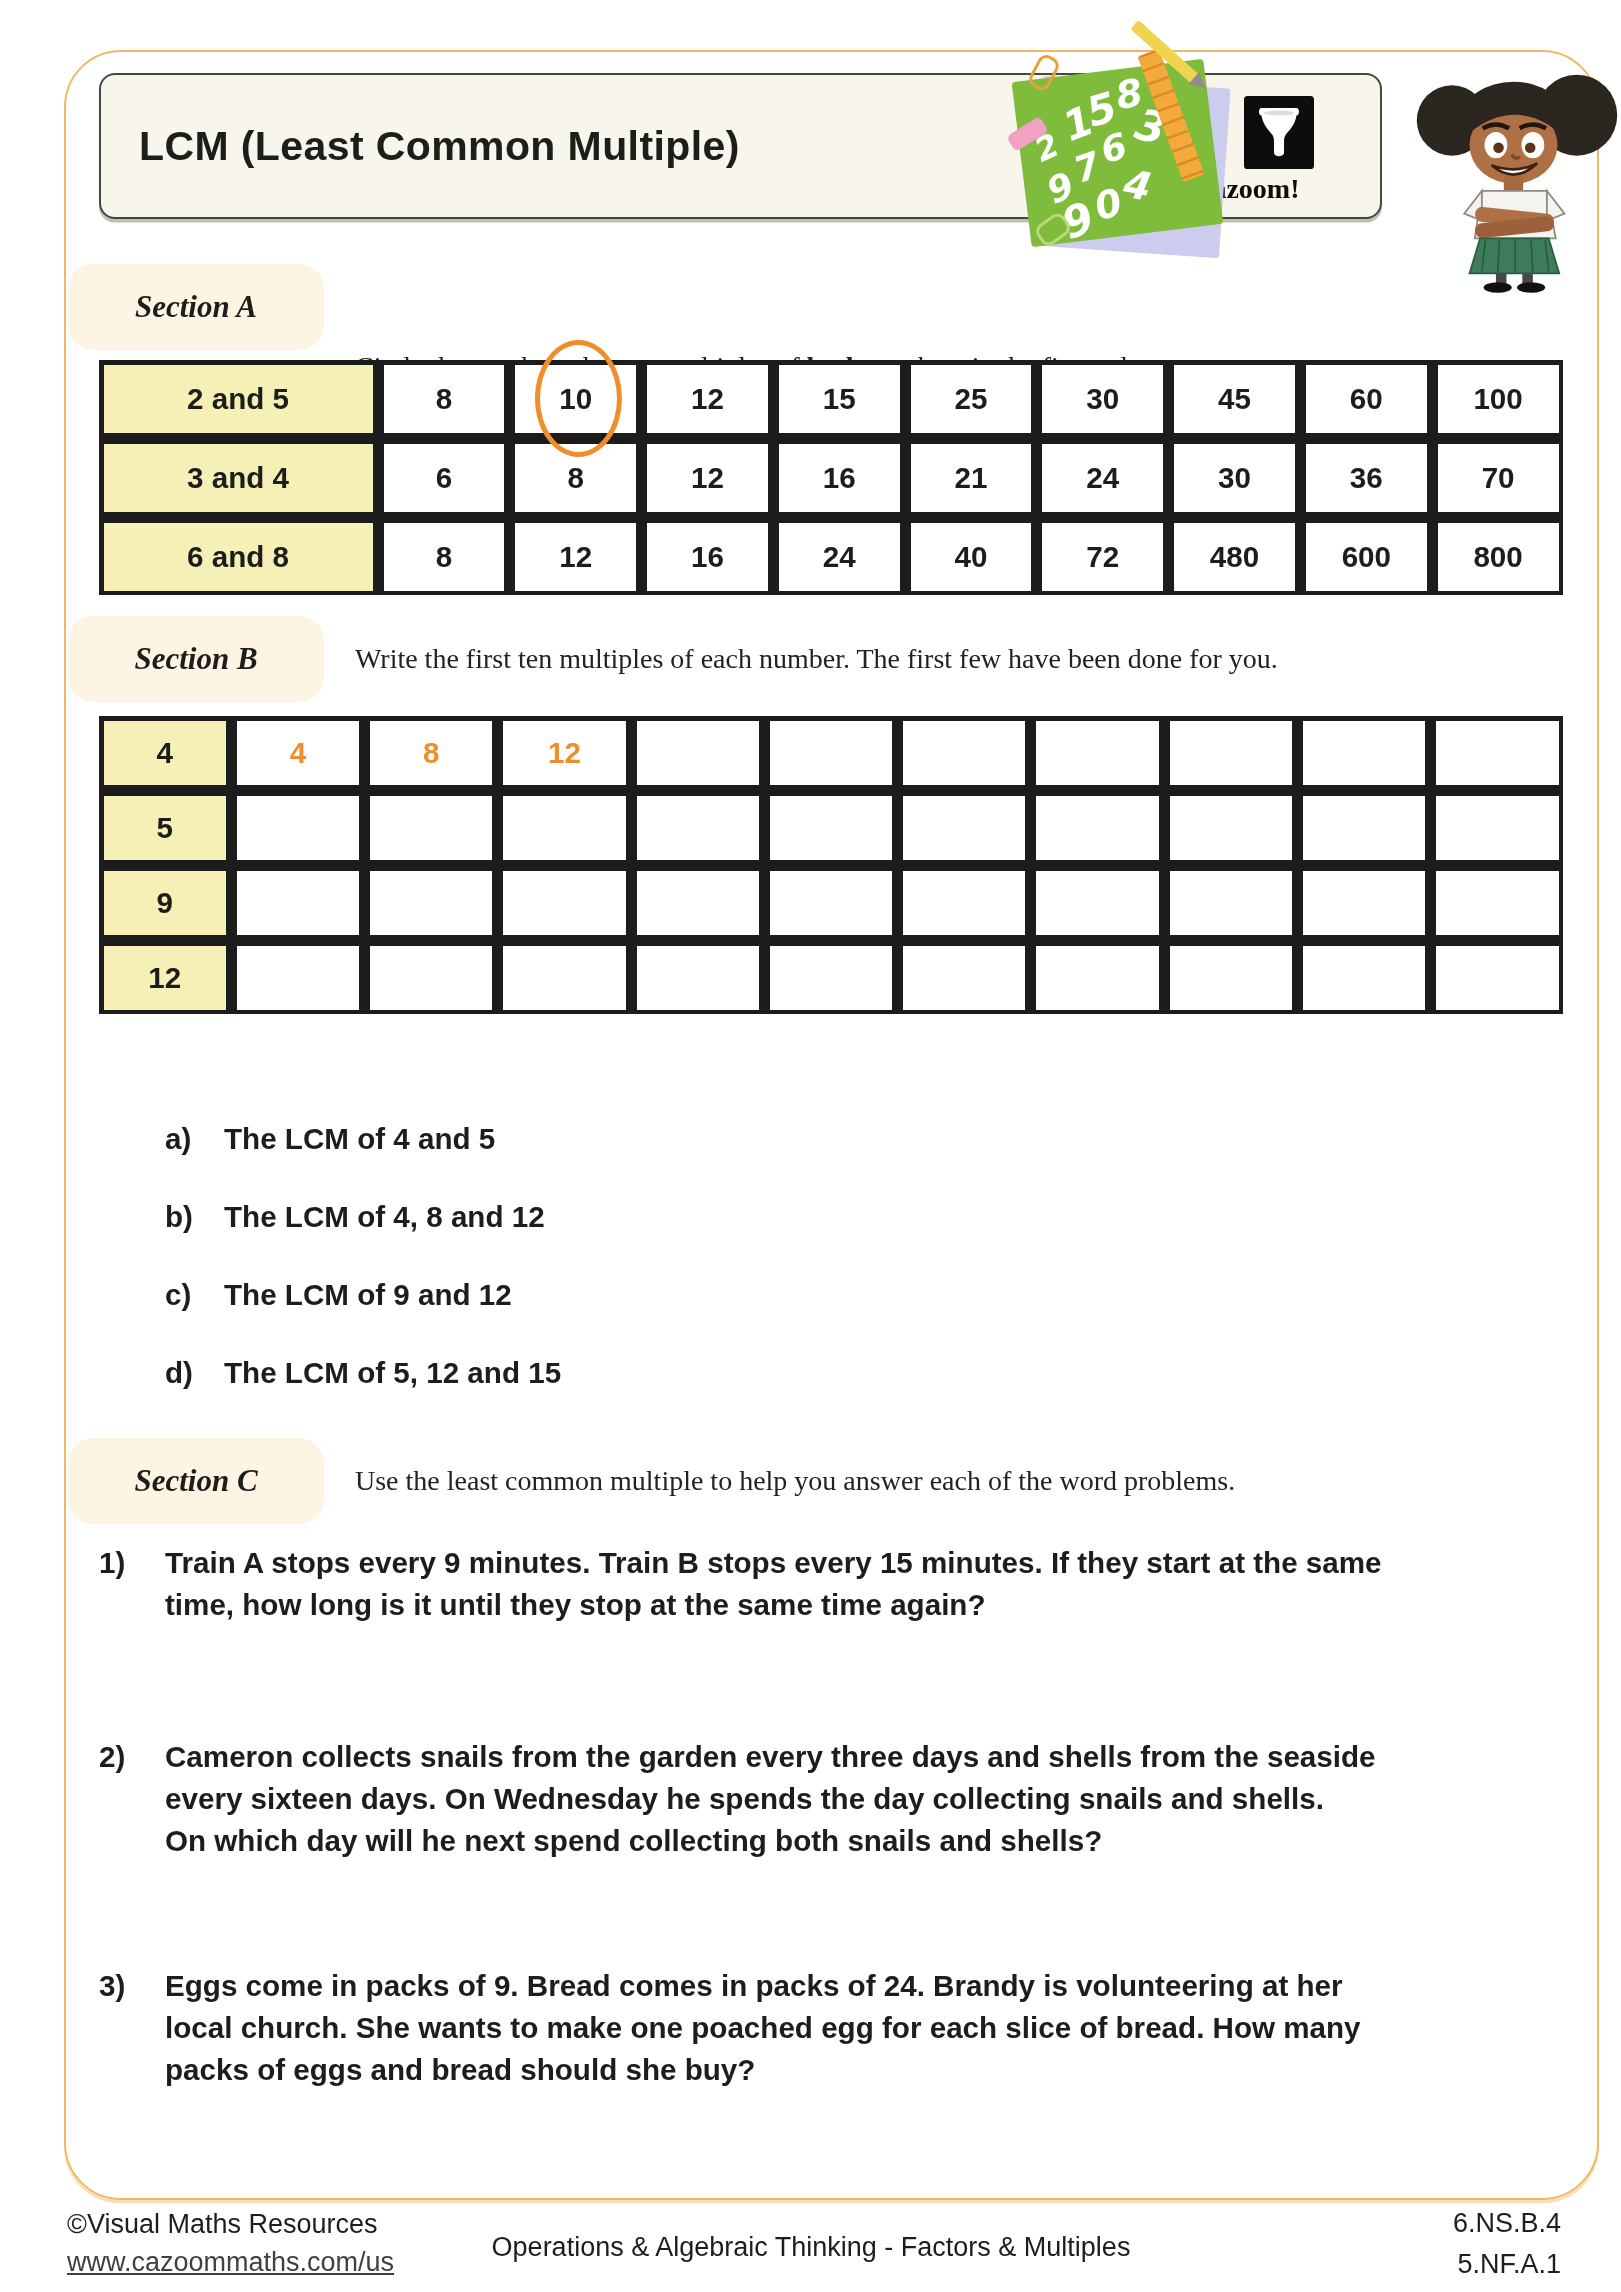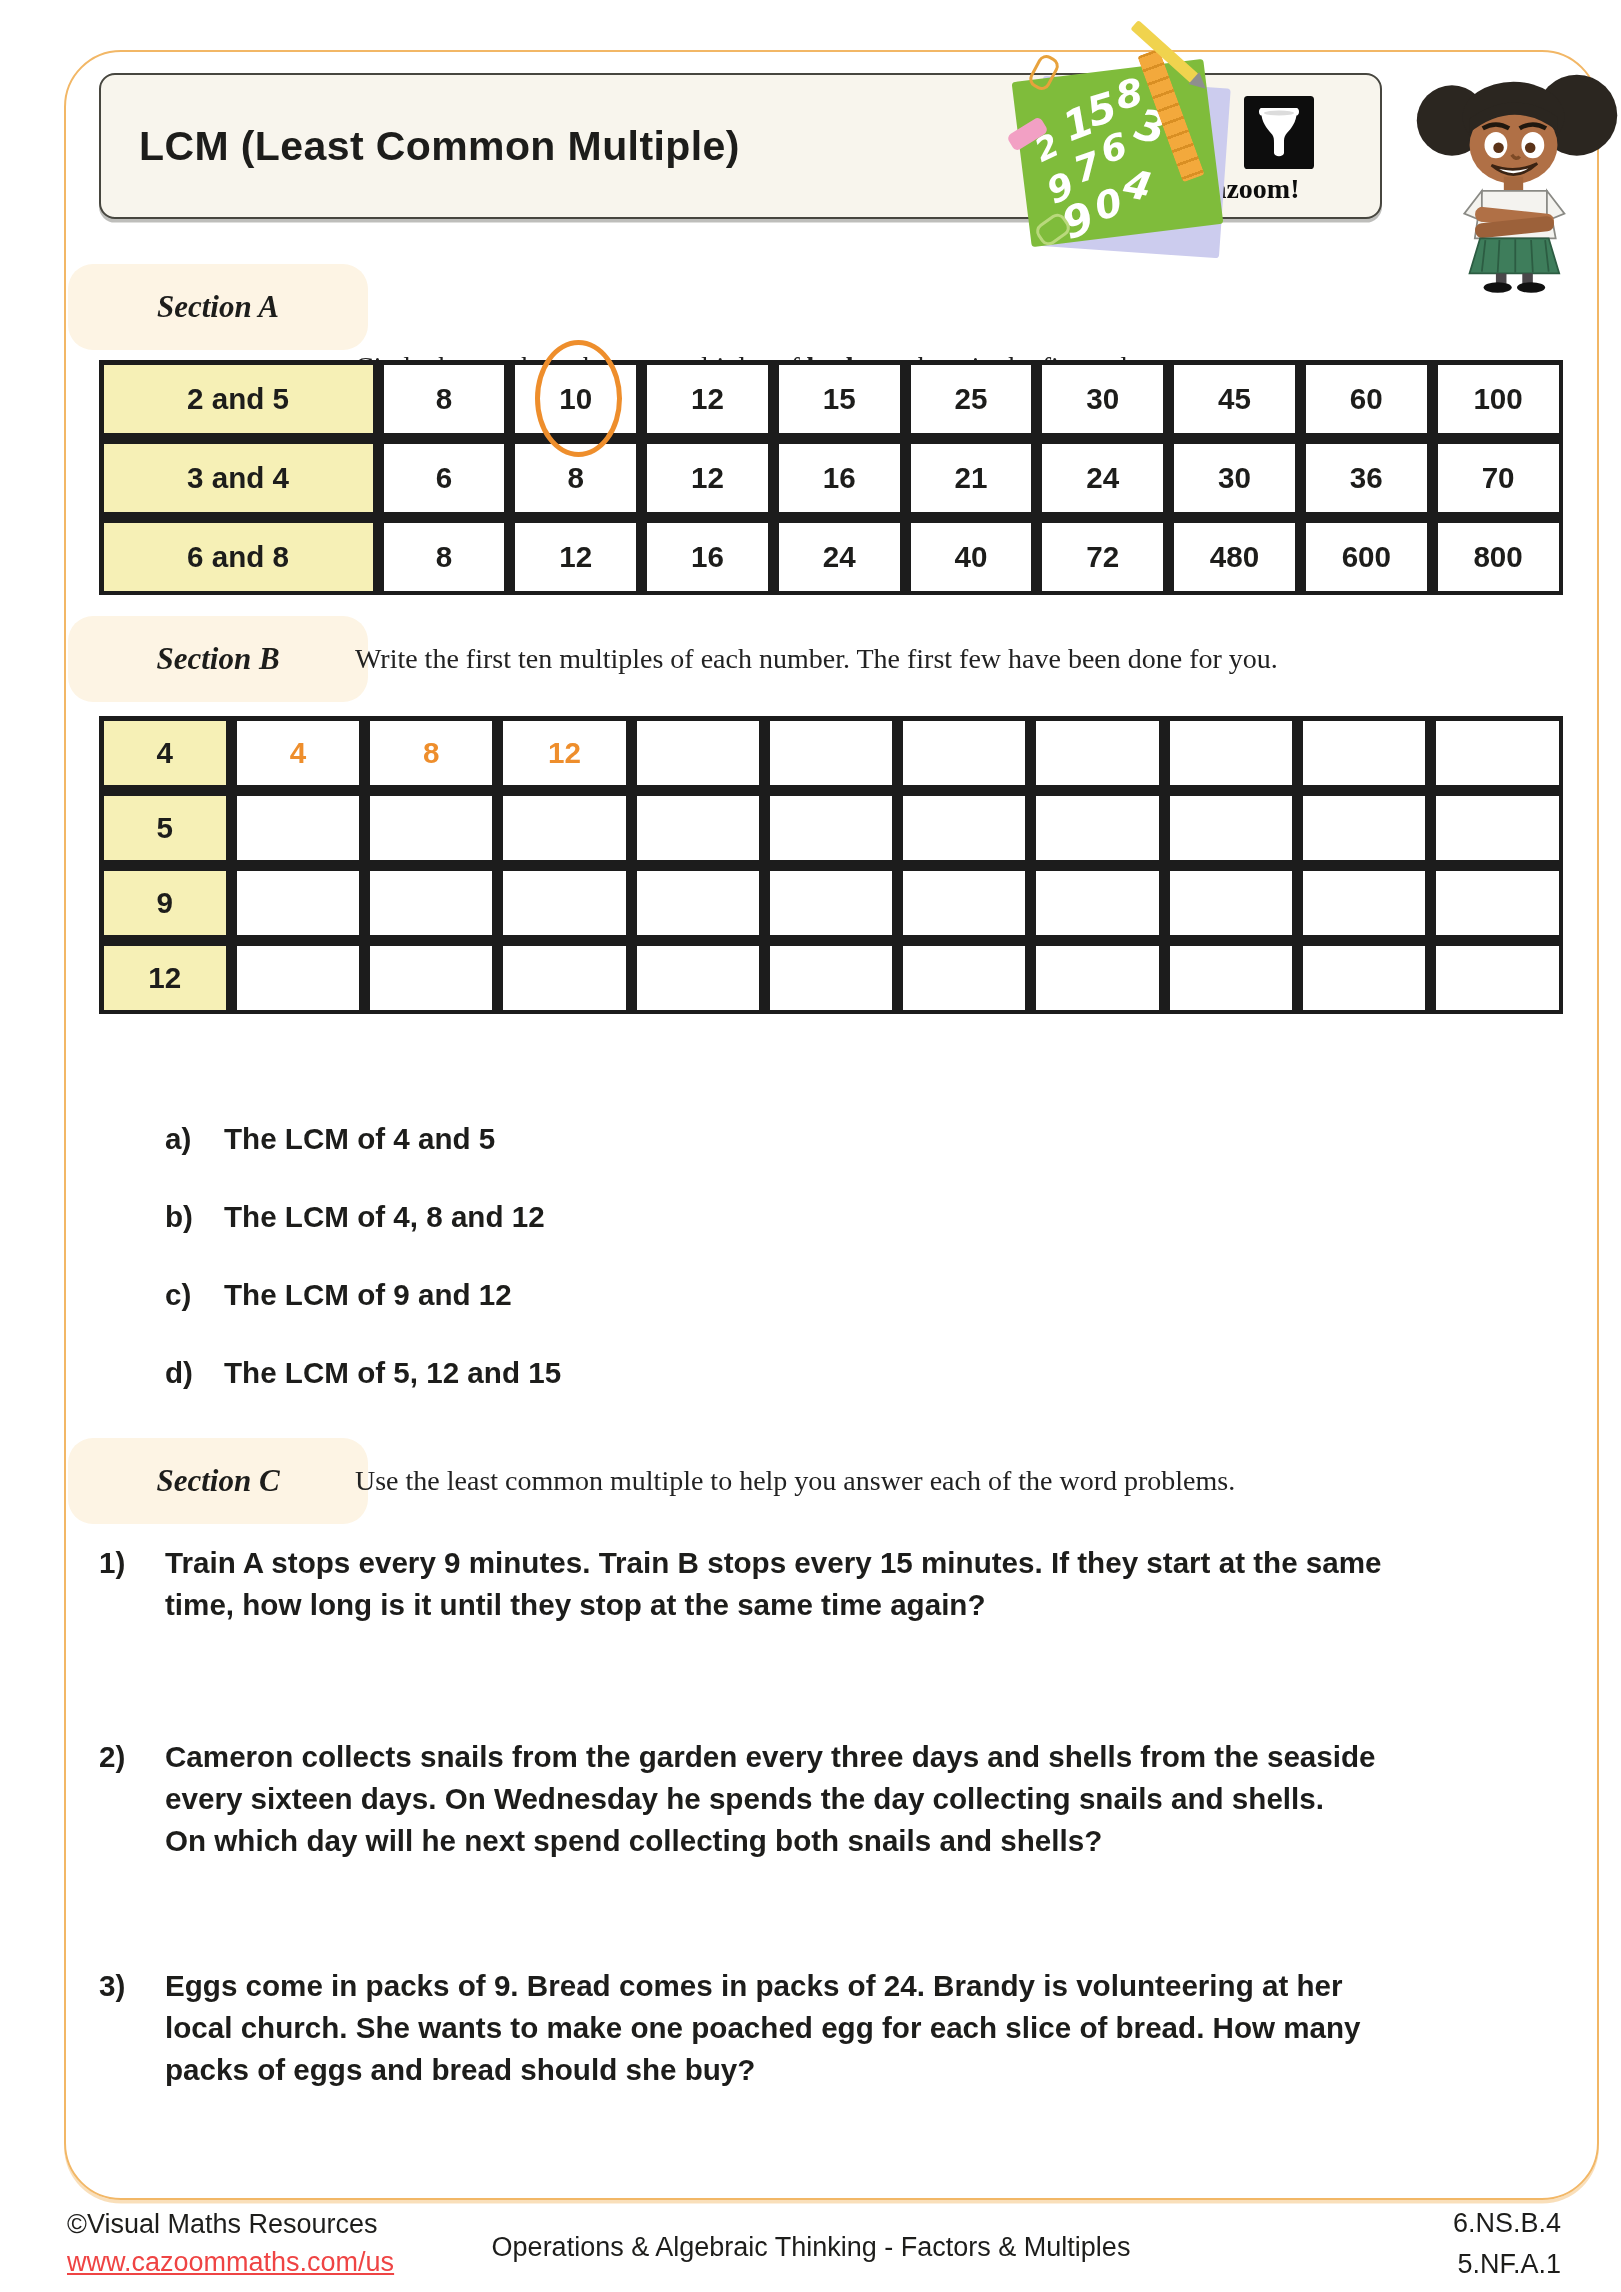--- a/index.html
+++ b/index.html
@@ -33,21 +33,21 @@
 
   
   .logo{position:absolute;left:1200px;top:96px;width:158px;z-index:2;}
   .logo .mark{width:70px;height:73px;background:#0d0d0d;border-radius:3.6px;margin:0 auto;display:flex;align-items:center;justify-content:center;}
   .logo .brand{font-family:"Liberation Serif",serif;font-weight:bold;font-size:28px;margin-top:3.6px;color:#0d0d0d;}
 
   
   .girl{position:absolute;left:1408px;top:63px;width:211px;height:231px;z-index:2;}
 
   
-  .sec-label{position:absolute;left:68px;width:300px;height:86px;background:#fdf4e4;border-radius:25px;
+  .sec-label{position:absolute;left:68px;width:256px;height:86px;background:#fdf4e4;border-radius:25px;
              display:flex;align-items:center;justify-content:center;
              font-family:"Liberation Serif",serif;font-style:italic;font-weight:bold;font-size:31px;}
   .instr{position:absolute;left:355px;font-family:"Liberation Serif",serif;
          font-size:28px;line-height:40px;white-space:pre-wrap;color:#222;}
   .instr b{font-weight:bold;}
   .instr.vcenter{height:86px;display:flex;align-items:center;}
 
   
   .gridtbl{position:absolute;left:99px;width:1464px;background:#1c1c1c;display:grid;gap:11px;padding:4.5px;box-sizing:border-box;}
   .tblA{top:360px;grid-template-columns:269px repeat(9,1fr);grid-auto-rows:68px;}
@@ -63,21 +63,21 @@
   .intro{position:absolute;left:99px;top:1037px;font-size:30px;font-weight:bold;}
   .iditem{position:absolute;left:165px;display:flex;font-size:29.6px;font-weight:bold;}
   .iditem .ltr{width:59px;}
 
   
   .problem{position:absolute;left:99px;display:flex;font-size:29.6px;font-weight:bold;line-height:42px;}
   .problem .num{width:66px;flex:none;}
 
   
   .foot-left{position:absolute;left:67px;top:2205px;font-size:27px;line-height:38px;}
-  .foot-link{color:#ef4444;text-decoration:underline;cursor:pointer;}
+  .foot-link{color:#404040;text-decoration:underline;cursor:pointer;}
   .foot-center{position:absolute;left:0;top:2232px;width:100%;text-align:center;font-size:27px;}
   .foot-right{position:absolute;right:61px;top:2203px;text-align:right;font-size:27px;line-height:41px;}
 </style>
 </head>
 <body>
 
 <div id="sheet">
 
   <div class="frame"></div>
 

